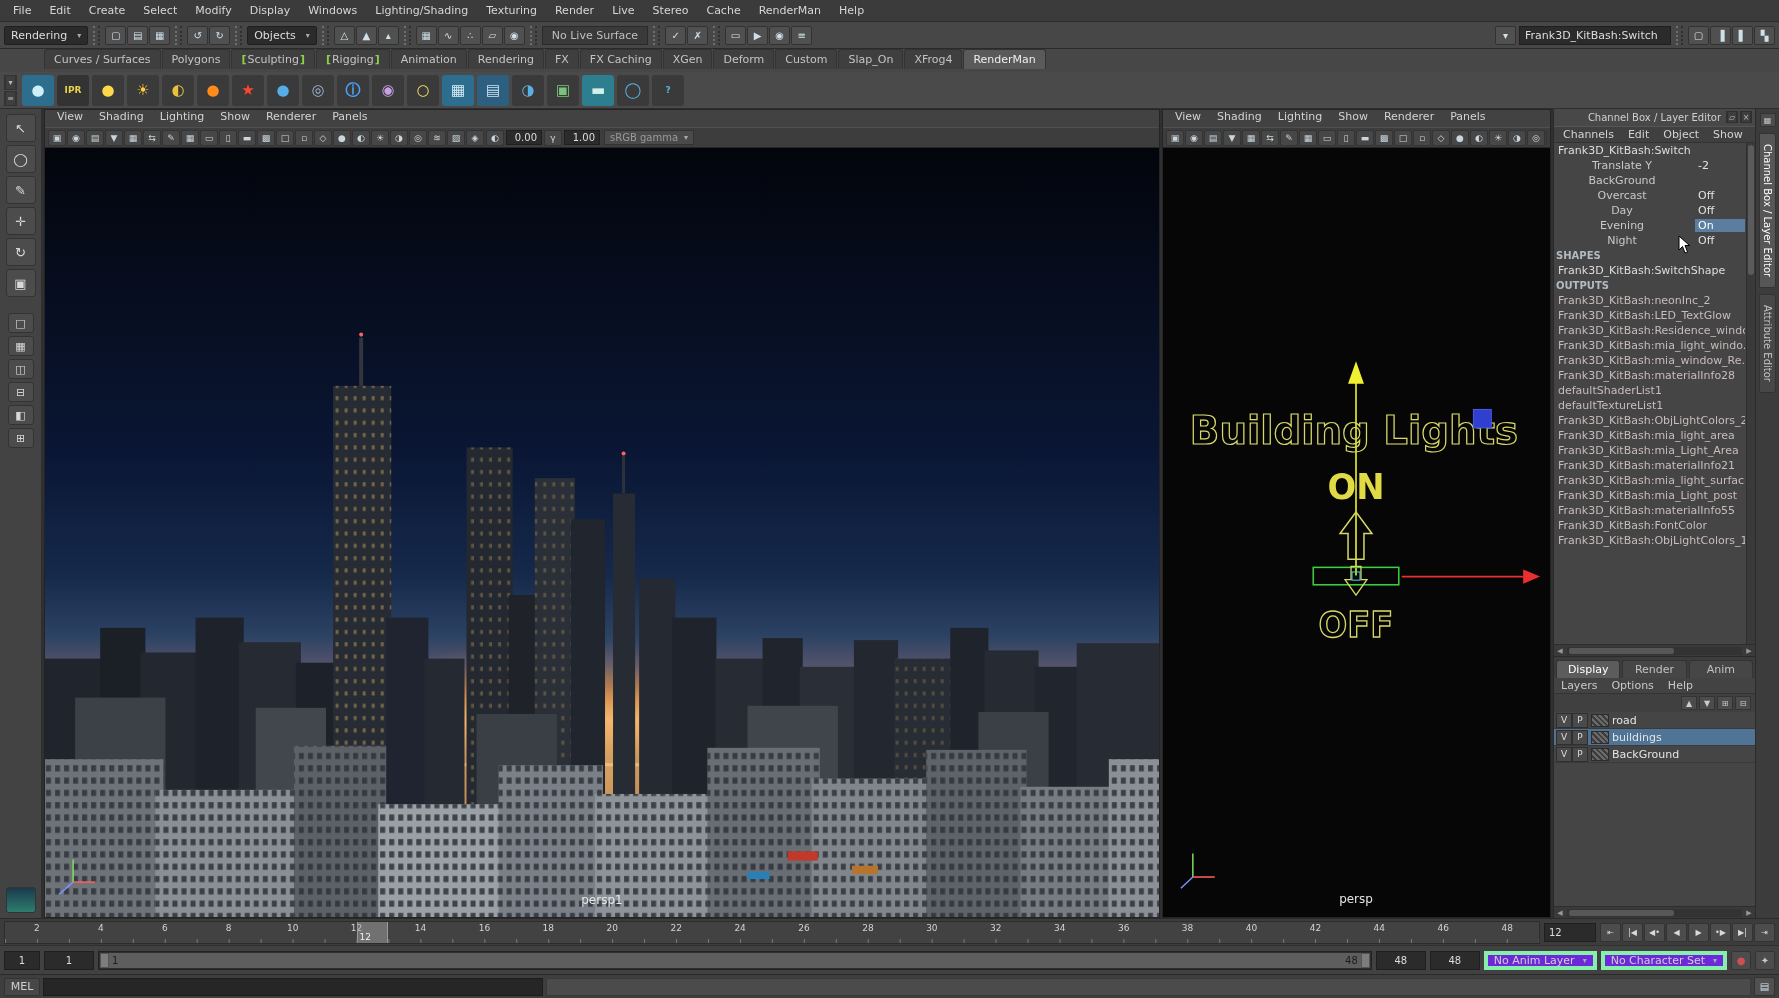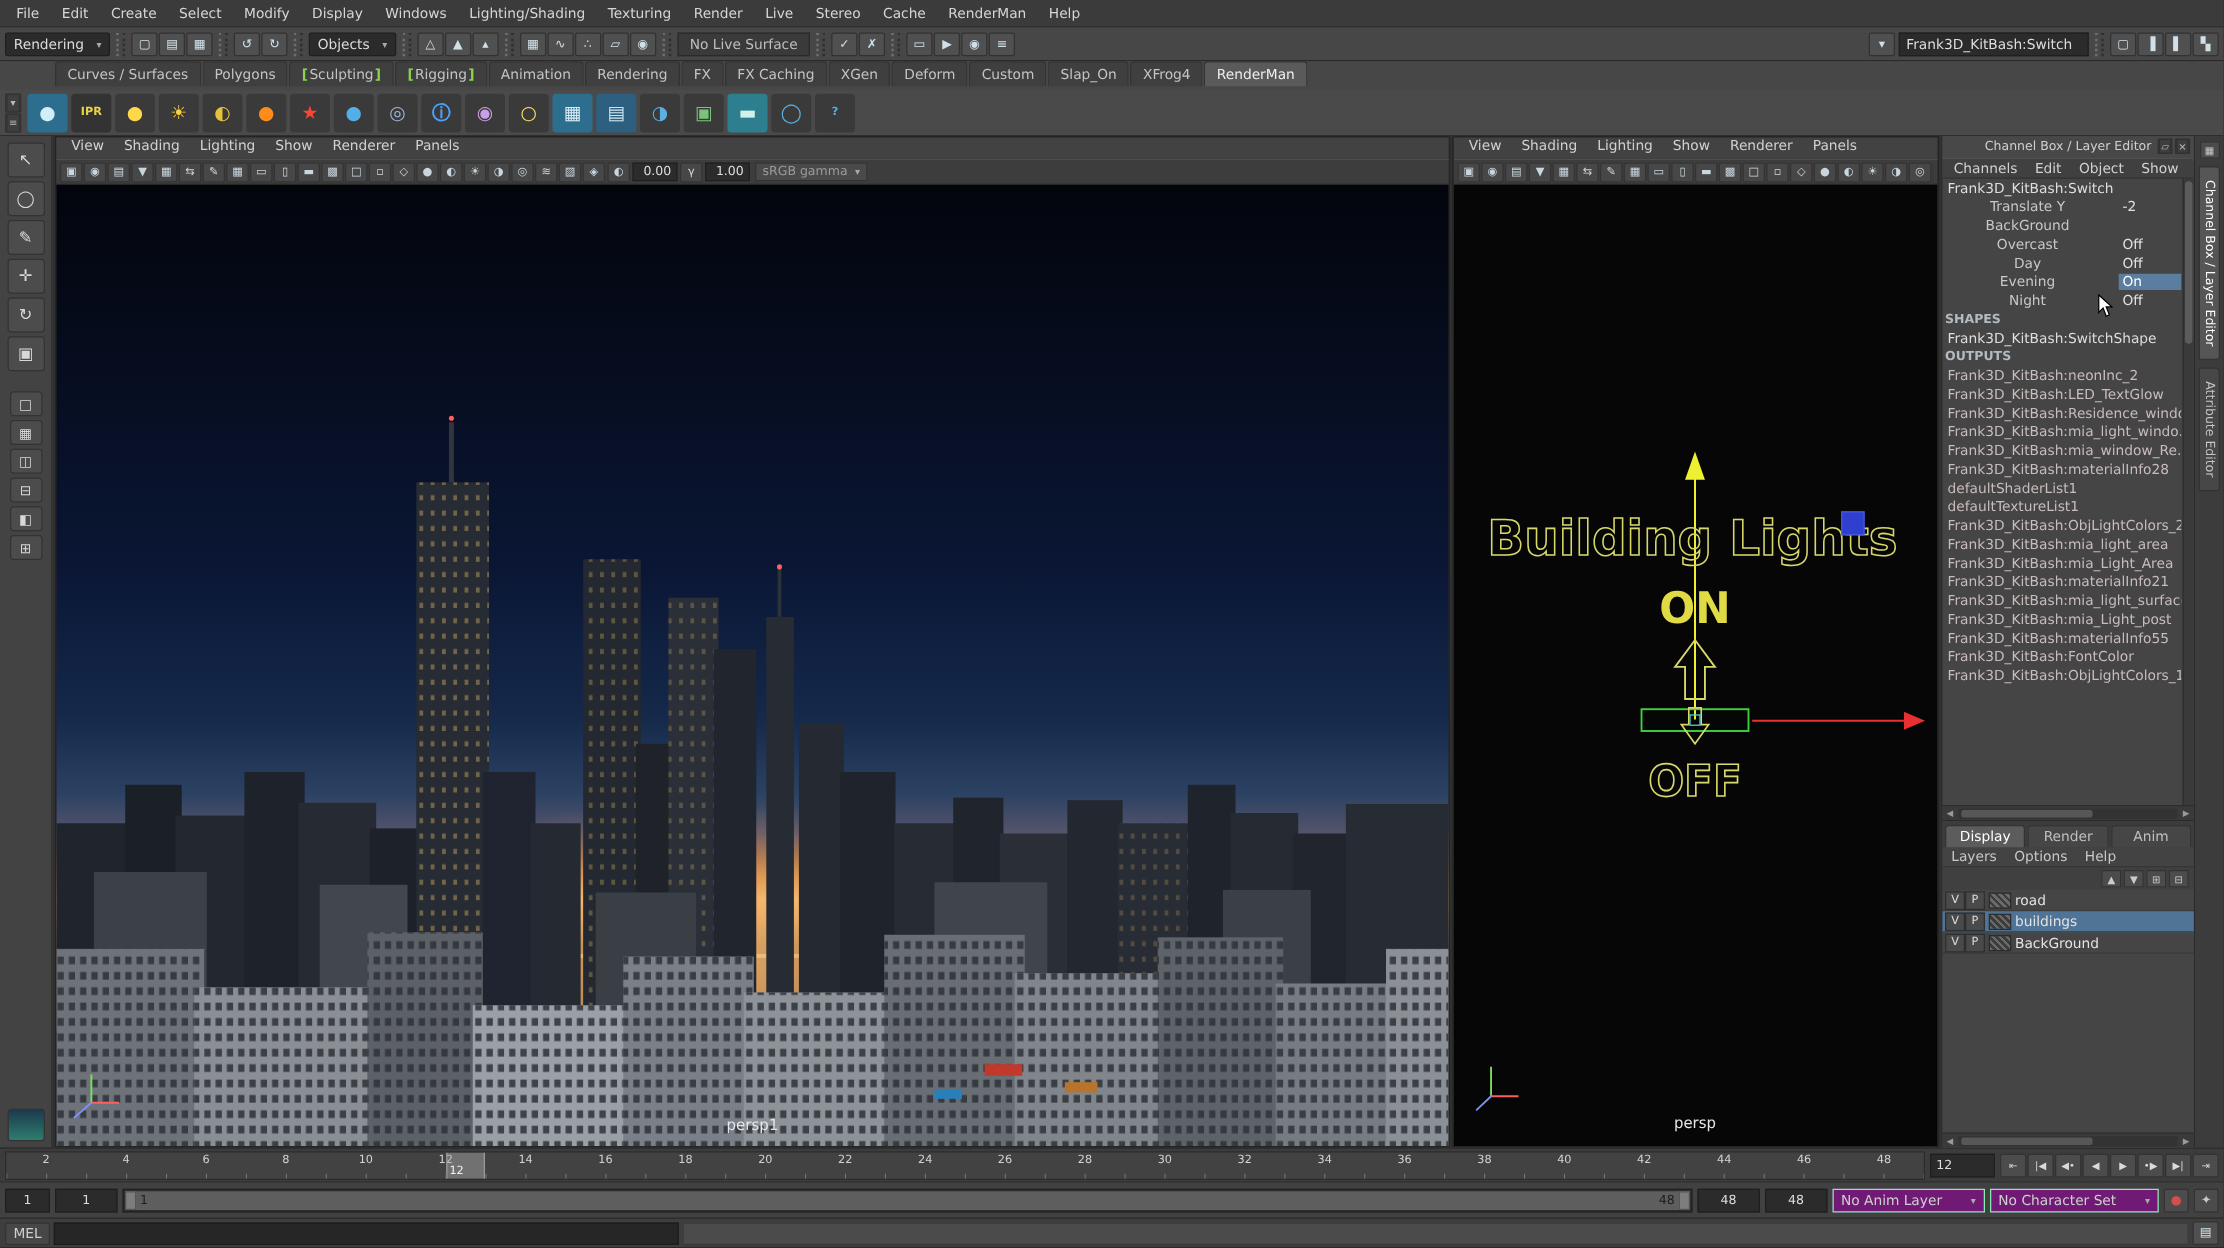--- a/index.html
+++ b/index.html
@@ -121,21 +121,21 @@
   .pbtn{min-width:21px;height:19px;padding:0 2px;background:#4c4c4c;border:1px solid #333;border-radius:2px;display:inline-flex;align-items:center;justify-content:center;font-size:8px;color:#dadada}
 
   
   .rangerow{height:29px;background:#414141;display:flex;align-items:center;gap:4px;padding:0 4px;flex:none;border-top:1px solid #2f2f2f}
   .rfield{height:19px;background:#2b2b2b;border:1px solid #1f1f1f;color:#ddd;text-align:center;font:10px "DejaVu Sans",sans-serif;flex:none}
   .w36{width:36px}.w50{width:50px}
   .rslider{flex:1;height:19px;background:#2e2e2e;border:1px solid #222;position:relative}
   .rinner{position:absolute;left:1px;top:1px;right:1px;bottom:1px;background:#5e5e5e;display:flex;align-items:center;justify-content:space-between;padding:0 12px;color:#1d1d1d;font-size:10px}
   .rinner::before,.rinner::after{content:"";position:absolute;top:0;bottom:0;width:7px;background:#7d7d7d;border:1px solid #555}
   .rinner::before{left:0}.rinner::after{right:0}
-  .rsel{height:19px;background:#701a75;border:1px solid #86efac;display:flex;align-items:center;gap:23px;padding:0 6px;color:#cfcfcf;flex:none}
+  .rsel{height:19px;background:#6d28d9;border:4px solid #86efac;display:flex;align-items:center;gap:8px;padding:0 6px;color:#cfcfcf;flex:none}
   .rico{width:20px;height:19px;background:#4c4c4c;border:1px solid #333;border-radius:2px;display:inline-flex;align-items:center;justify-content:center;font-size:10px;flex:none}
 
   
   .melrow{height:24px;background:#3e3e3e;display:flex;align-items:center;gap:3px;padding:2px 4px;flex:none;border-top:1px solid #2a2a2a}
   .mel-label{width:36px;text-align:center;color:#cfcfcf;background:#474747;border:1px solid #333;height:18px;line-height:16px;border-radius:2px;flex:none}
   .mel-input{width:500px;height:18px;background:#262626;border:1px solid #1c1c1c;color:#ddd;font:11px "DejaVu Sans Mono",monospace;flex:none}
   .mel-output{flex:1;height:18px;background:#4b4b4b;border:1px solid #3a3a3a}
 
   .cursor{position:absolute;left:124px;top:126px;z-index:5;pointer-events:none}
 </style>

